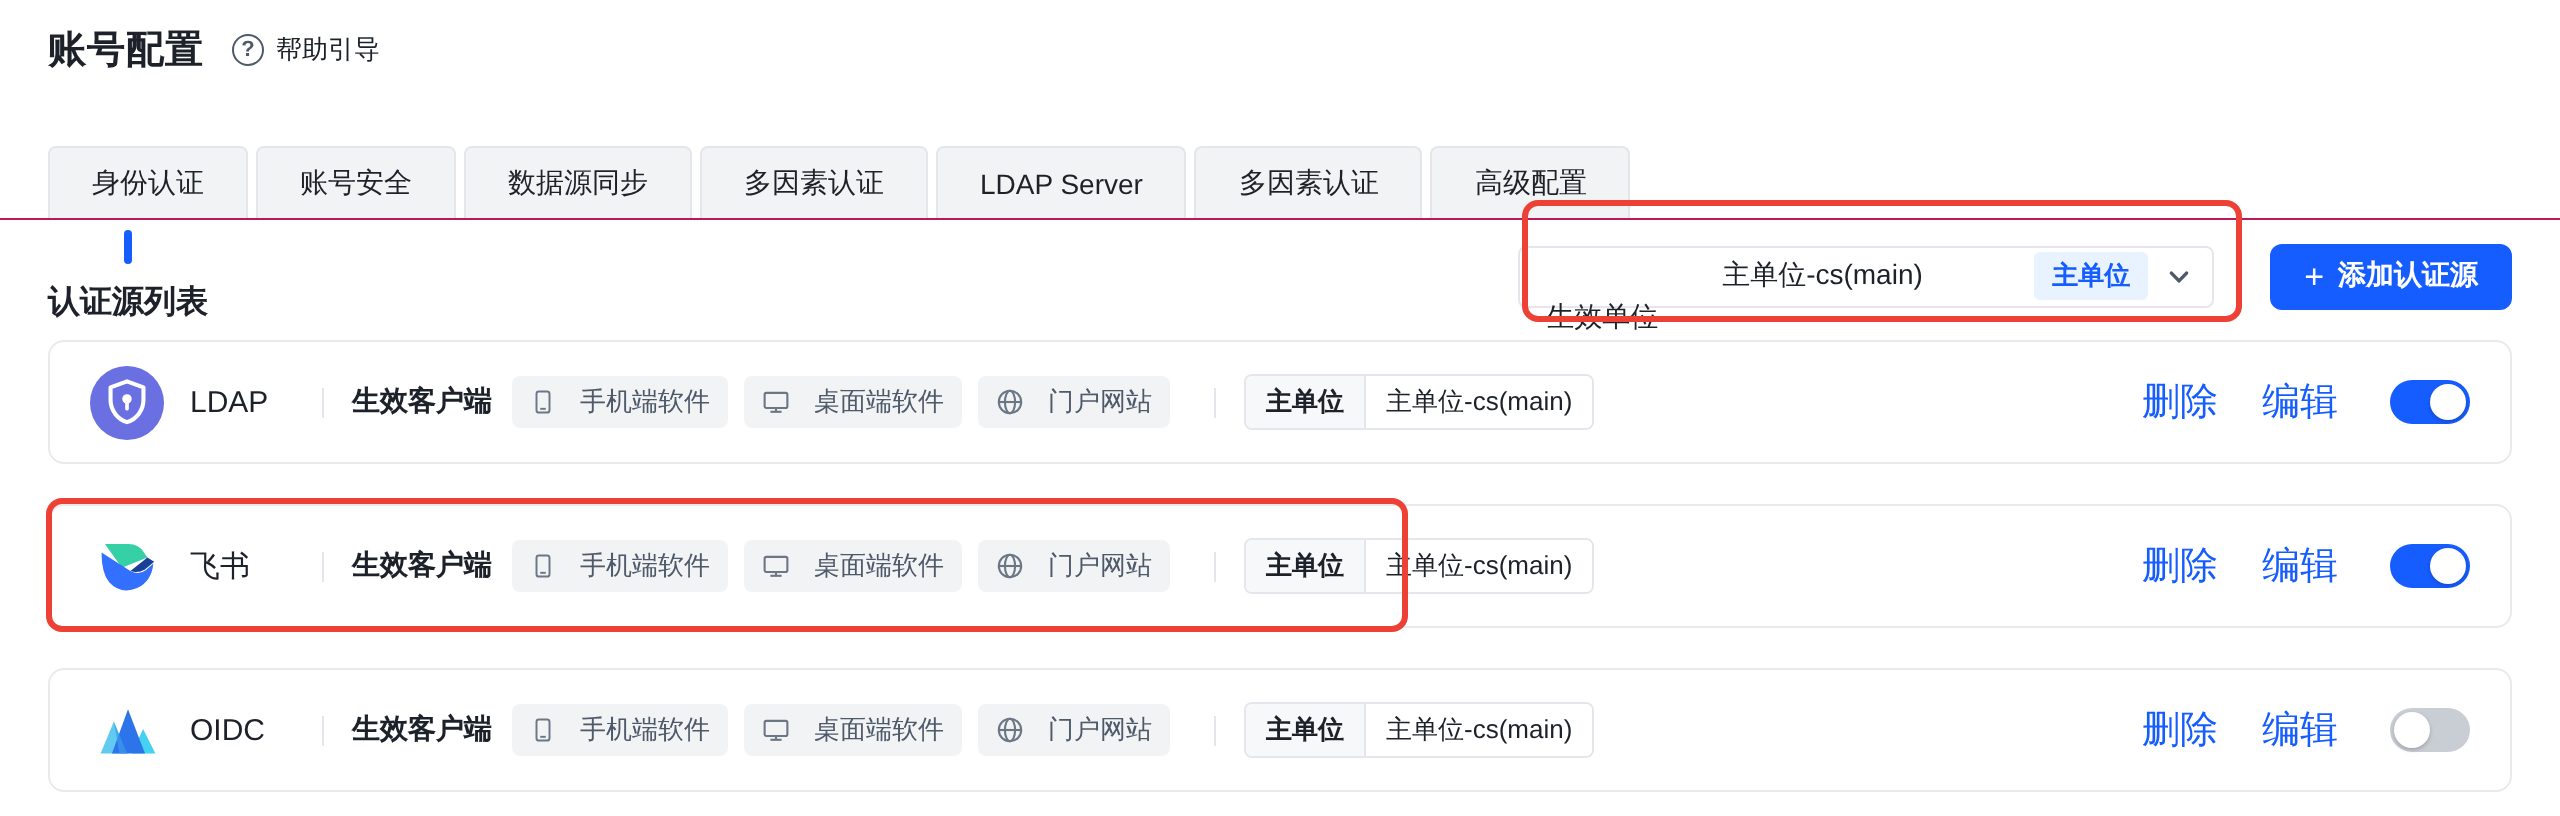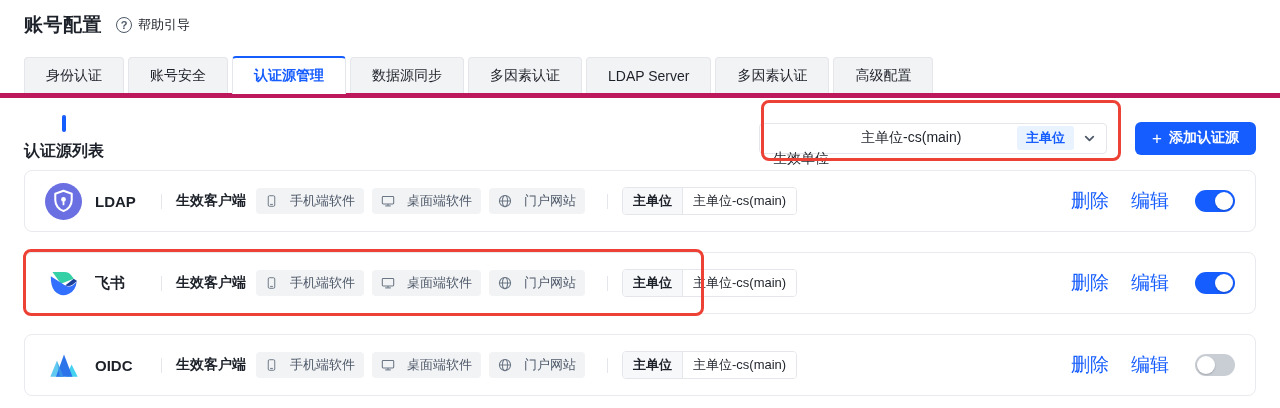--- a/index.html
+++ b/index.html
@@ -8,21 +8,21 @@
 
   
   .hdr { position:absolute; left:24px; top:12px; display:flex; align-items:center; gap:14px; }
   .page-title { font-size:19px; font-weight:700; letter-spacing:.5px; }
   .help { display:flex; align-items:center; gap:6px; cursor:pointer; }
   .help-icon { width:16px; height:16px; border:1.3px solid #4e5969; border-radius:50%;
     font-size:11px; line-height:14px; text-align:center; color:#4e5969; font-weight:700; }
   .help-label { font-size:13px; color:#1d2129; }
 
   
-  .tabbar { position:absolute; left:0; right:0; top:61px; height:37px; border-bottom:5px solid #be185d; }
+  .tabbar { position:absolute; left:0; right:0; top:73px; height:37px; border-bottom:1px solid #be185d; }
   .tabbar-inner { display:flex; margin-left:24px; height:100%; align-items:flex-end; }
   .tab { height:36px; margin-right:4px; padding:0 21px; display:flex; align-items:center;
     background:#f2f3f5; border:1px solid #e5e6eb; border-bottom:none; border-radius:4px 4px 0 0;
     font-size:14px; color:#1d2129; cursor:pointer; white-space:nowrap; }
   .tab.active { background:#fff; color:#165dff; font-weight:700;
     border-top:2px solid #165dff; border-left:1px solid #e5e6eb; border-right:1px solid #e5e6eb;
     margin-bottom:-1px; height:38px; z-index:2; }
 
   
   .section-row { position:absolute; left:24px; right:24px; top:118px; height:40px;
@@ -43,21 +43,21 @@
   .add-btn { height:33px; padding:0 17px; background:#165dff; color:#fff; border:none;
     border-radius:6px; font-size:14px; font-weight:600; display:flex; align-items:center;
     gap:7px; cursor:pointer; font-family:inherit; }
   .plus { font-size:17px; font-weight:400; line-height:1; }
 
   
   .rows { position:absolute; left:24px; right:24px; top:170px; }
   .row-card { height:62px; border:1px solid #e9eaee; border-radius:8px; background:#fff;
     display:flex; align-items:center; padding:0 20px; margin-bottom:20px; }
   .row-icon { width:37px; height:37px; display:flex; align-items:center; justify-content:center; flex-shrink:0; }
-  .row-name { font-size:15px; font-weight:700; margin-left:13px; min-width:52px; }
+  .row-name { font-size:15px; font-weight:400; margin-left:13px; min-width:52px; }
   .vsep { width:1px; height:15px; background:#e5e6eb; margin:0 14px; flex-shrink:0; }
   .client-label { font-size:14px; font-weight:700; margin-right:10px; white-space:nowrap; }
   .tag { display:flex; align-items:center; gap:12px; background:#f2f3f5; color:#4e5969;
     font-size:13px; padding:4px 9px; border-radius:4px; margin-right:8px; white-space:nowrap; }
   .tag svg { flex-shrink:0; }
   .unit-tag { display:flex; align-items:stretch; border:1px solid #e5e6eb; border-radius:4px;
     overflow:hidden; font-size:13px; font-weight:600; }
   .ut-label { padding:4px 10px; background:#f7f8fa; border-right:1px solid #e5e6eb; }
   .ut-value { padding:4px 10px; background:#fff; font-weight:500; }
   .row-right { margin-left:auto; display:flex; align-items:center; gap:22px; }
@@ -89,23 +89,20 @@
 </div>
 
 <div class="tabbar">
   <div class="tabbar-inner" id="tabs">
       <div class="tab">
         <span>身份认证</span>
       </div>
       <div class="tab">
         <span>账号安全</span>
       </div>
-      <div class="tab active">
-        <span>认证源管理</span>
-      </div>
       <div class="tab">
         <span>数据源同步</span>
       </div>
       <div class="tab">
         <span>多因素认证</span>
       </div>
       <div class="tab">
         <span>LDAP Server</span>
       </div>
       <div class="tab">

